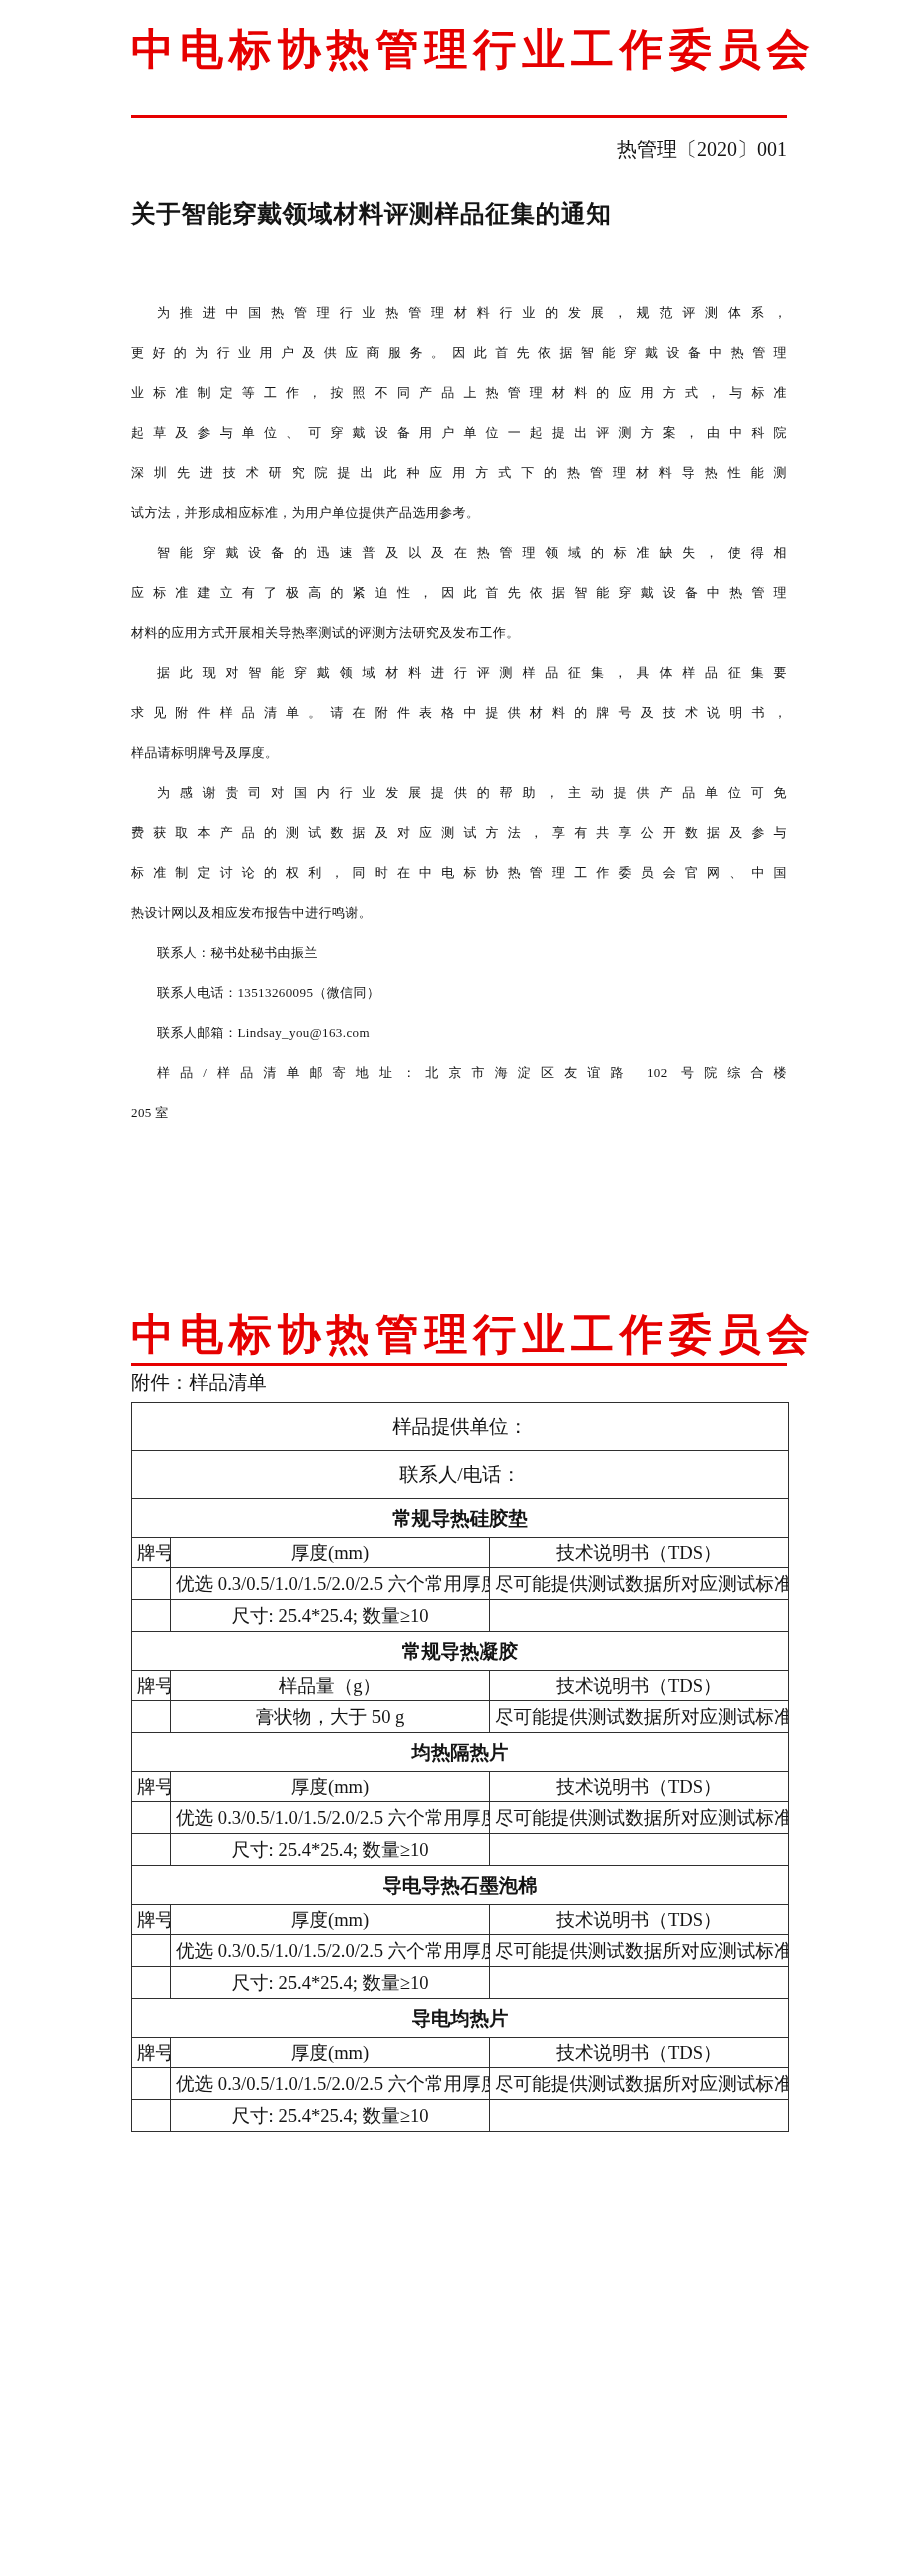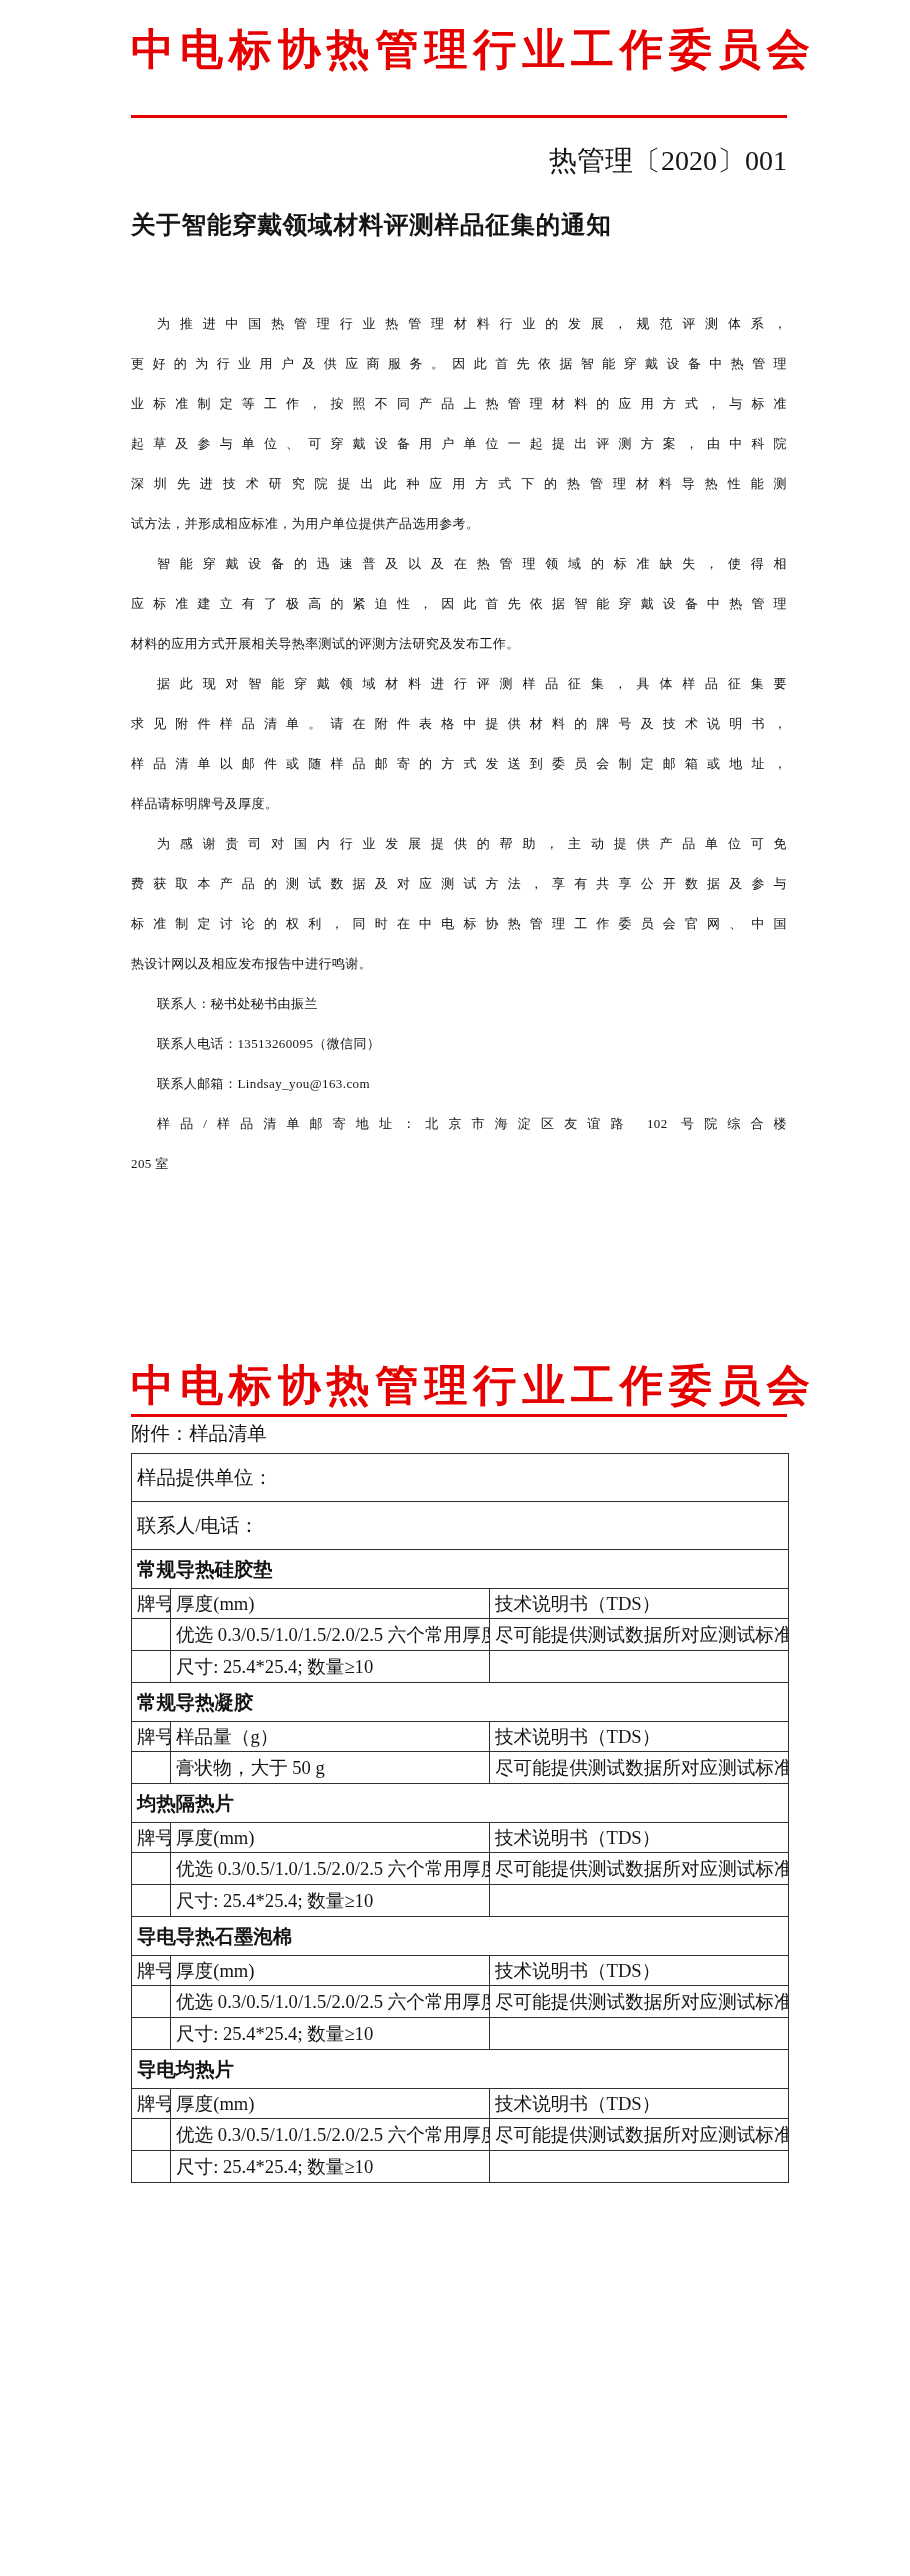--- a/index.html
+++ b/index.html
@@ -17,21 +17,21 @@
     font-weight: bold; font-size: 43px; line-height: 44px;
     letter-spacing: 5.9px; text-align: center; color: var(--accent);
     white-space: nowrap;
   }
   .red-rule { height: 3.4px; background: var(--accent); margin-top: 44px; }
   .page2-block .org-title { margin-top: 0; }
   .page2-block .red-rule { margin-top: 6.7px; }
   .page2-block { margin-top: 179px; }
 
   .doc-number {
-    margin-top: 29px; font-size: 28px; line-height: 27px;
+    margin-top: 18px; font-size: 20px; line-height: 27px;
     text-align: right;
   }
   .doc-title {
     margin: 34px 0 0 0; font-size: 24.5px; line-height: 34px;
     font-weight: bold; text-align: left; letter-spacing: 0.8px;
   }
 
   .body-text { margin-top: 62px; }
   .line {
     font-size: 13px; line-height: 40px; text-align: left;
@@ -41,21 +41,21 @@
   .line.fill { text-align: justify; text-align-last: justify; }
 
   .attachment-label { font-size: 19.4px; line-height: 34px; }
 
   table.sample-table {
     margin-top: 1.7px; width: 656px; border-collapse: collapse;
     table-layout: fixed; font-size: 18.6px;
   }
   table.sample-table td {
     border: 1.7px solid var(--line); padding: 0 5px;
-    overflow: hidden; white-space: nowrap;
+    text-align: center; overflow: hidden; white-space: nowrap;
   }
   td.info-cell { height: 48px; text-align: left; padding-left: 6.7px; font-size: 19.4px; }
   td.section-cell { height: 39px; font-weight: bold; font-size: 19.4px; }
   tr.label-row td { height: 30px; }
   tr.data-row td { height: 32px; }
 </style>
 </head>
 <body>
 
 <div class="content">
@@ -74,21 +74,20 @@
       <div class="line fill">更好的为行业用户及供应商服务。因此首先依据智能穿戴设备中热管理</div>
       <div class="line fill">业标准制定等工作，按照不同产品上热管理材料的应用方式，与标准</div>
       <div class="line fill">起草及参与单位、可穿戴设备用户单位一起提出评测方案，由中科院</div>
       <div class="line fill">深圳先进技术研究院提出此种应用方式下的热管理材料导热性能测</div>
       <div class="line">试方法，并形成相应标准，为用户单位提供产品选用参考。</div>
       <div class="line indent fill">智能穿戴设备的迅速普及以及在热管理领域的标准缺失，使得相</div>
       <div class="line fill">应标准建立有了极高的紧迫性，因此首先依据智能穿戴设备中热管理</div>
       <div class="line">材料的应用方式开展相关导热率测试的评测方法研究及发布工作。</div>
       <div class="line indent fill">据此现对智能穿戴领域材料进行评测样品征集，具体样品征集要</div>
       <div class="line fill">求见附件样品清单。请在附件表格中提供材料的牌号及技术说明书，</div>
-      <div class="line fill">样品清单以邮件或随样品邮寄的方式发送到委员会制定邮箱或地址，</div>
       <div class="line">样品请标明牌号及厚度。</div>
       <div class="line indent fill">为感谢贵司对国内行业发展提供的帮助，主动提供产品单位可免</div>
       <div class="line fill">费获取本产品的测试数据及对应测试方法，享有共享公开数据及参与</div>
       <div class="line fill">标准制定讨论的权利，同时在中电标协热管理工作委员会官网、中国</div>
       <div class="line">热设计网以及相应发布报告中进行鸣谢。</div>
     </div>
 
   <div>
       <div class="line indent">联系人：秘书处秘书由振兰</div>
       <div class="line indent">联系人电话：13513260095（微信同）</div>

